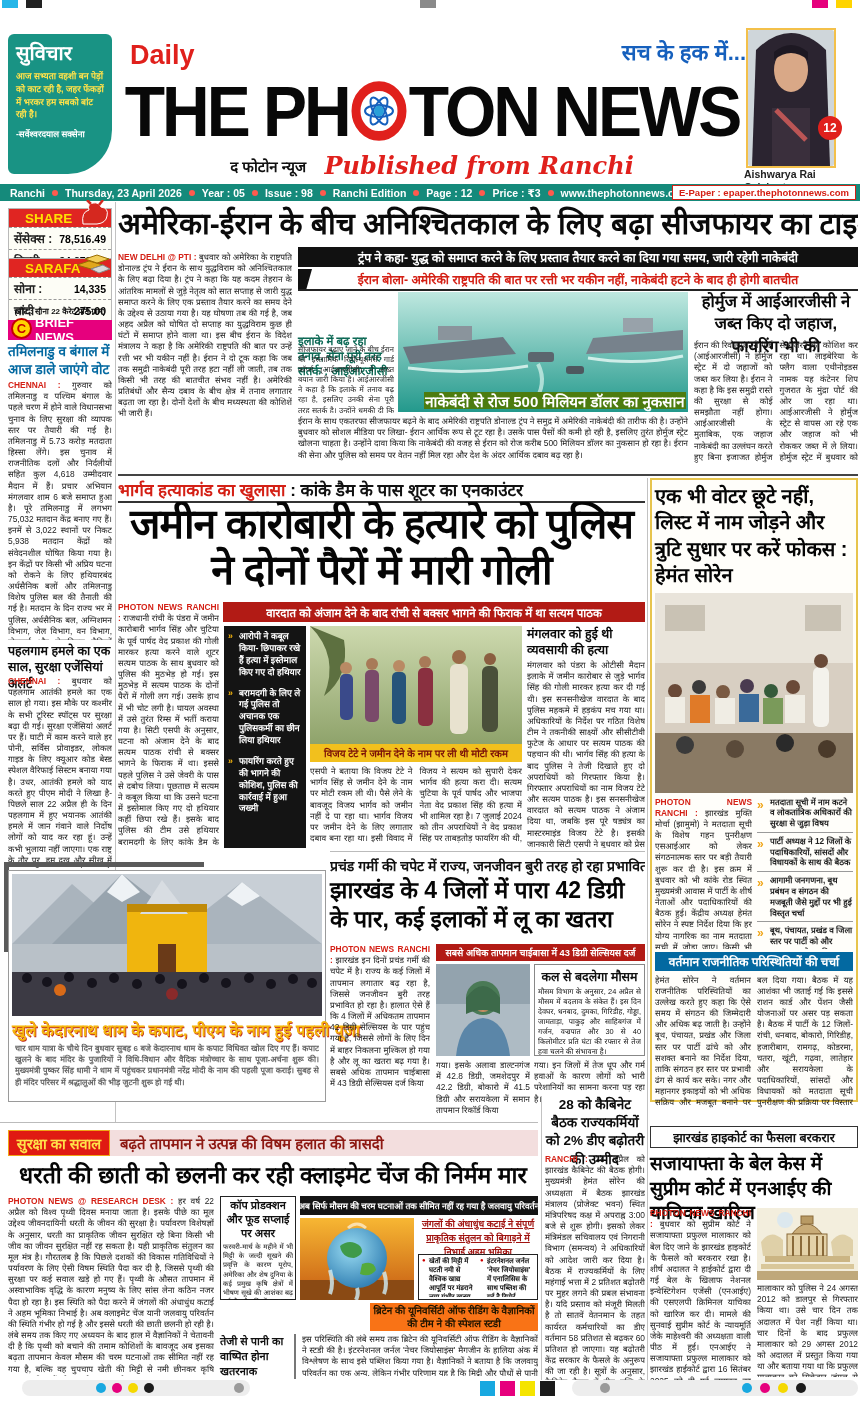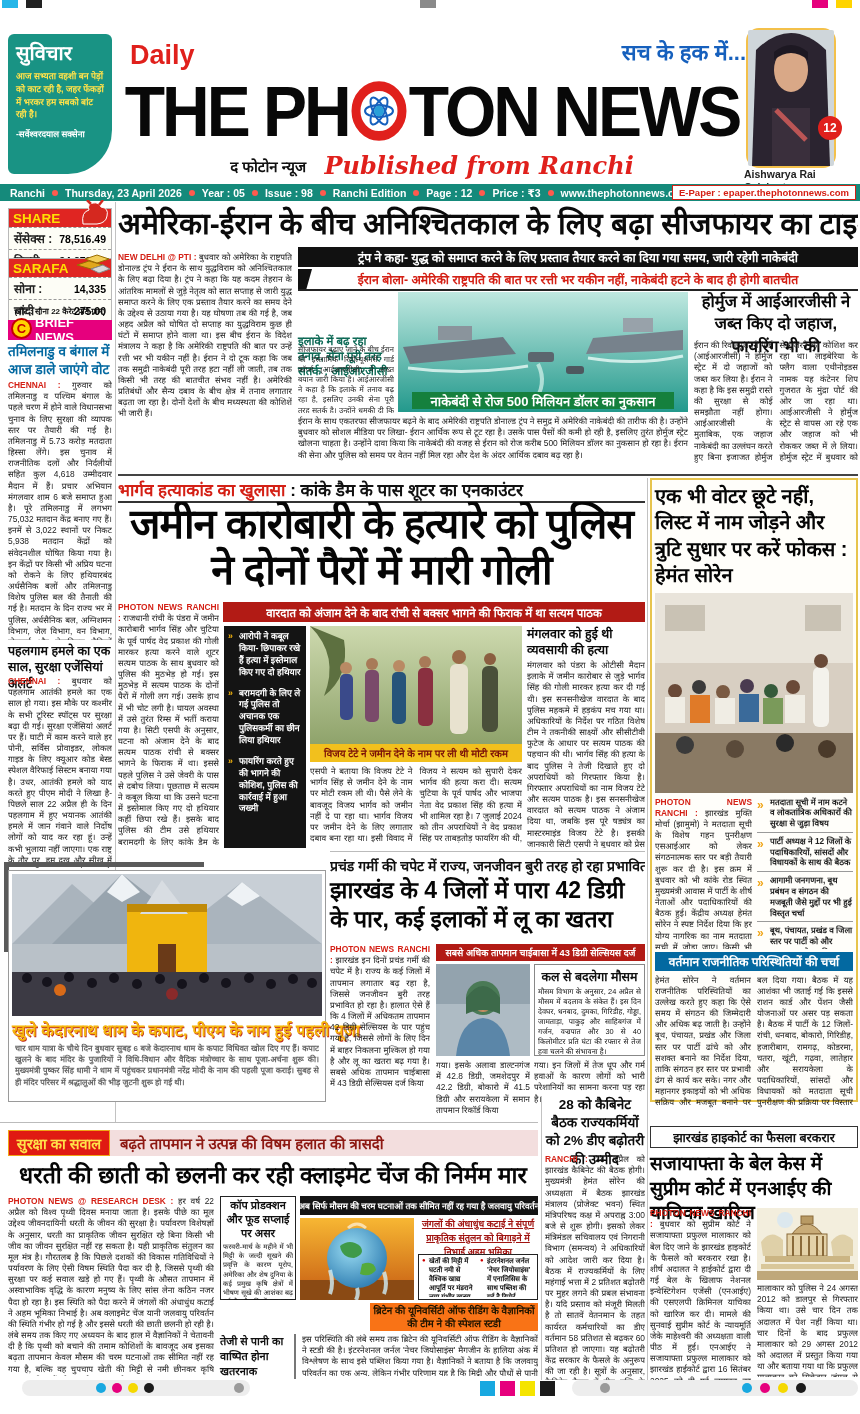--- a/index.html
+++ b/index.html
@@ -19,34 +19,34 @@
   #suvichar .a{color:#fff;font-size:8.6px;margin-top:7px;font-weight:600;}
   #daily{left:130px;top:40px;font-size:27px;font-weight:800;color:#e0201c;}
   #main-title{left:118px;top:62px;width:628px;height:98px;display:flex;align-items:center;justify-content:center;
               font-size:66px;font-weight:800;letter-spacing:-3px;color:#080808;transform:scaleY(1.08);white-space:nowrap;}
   #main-title svg{margin:0 2px;}
   #tagline{left:470px;top:36px;width:276px;text-align:right;color:#1660bd;font-size:22px;font-weight:800;}
   #subtitle-row{left:118px;top:151px;width:628px;text-align:center;white-space:nowrap;}
   #subtitle-row .hn{font-size:15px;font-weight:800;color:#111;vertical-align:middle;}
   #subtitle-row .pub{font-family:"DejaVu Serif","Liberation Serif",serif;font-style:italic;font-weight:700;
                      color:#e0201c;font-size:24px;margin-left:14px;vertical-align:middle;}
-  #celebrity{left:746px;top:28px;width:86px;height:136px;border:2px solid #f3c04a;border-radius:13px;overflow:visible;}
+  #celebrity{left:746px;top:28px;width:86px;height:136px;border:2px solid #f3c04a;border-radius:0;overflow:visible;}
   #celebrity .ph{position:absolute;inset:0;overflow:hidden;border-radius:2px;}
   #celebrity .badge{position:absolute;right:-8px;bottom:26px;width:24px;height:24px;border-radius:50%;
                     background:#e0201c;color:#fff;font-size:12px;font-weight:800;display:flex;align-items:center;justify-content:center;}
   #celebrity-caption{left:744px;top:168px;width:100px;font-size:10.5px;font-weight:700;line-height:1.25;color:#222;}
   
   #dateline-bar{left:0;top:184px;width:860px;height:17px;background:#158a7b;display:flex;align-items:center;
                 padding-left:10px;box-sizing:border-box;color:#fff;font-size:10.5px;font-weight:700;gap:7px;}
   #dateline-bar .d{width:6px;height:6px;border-radius:50%;background:#ff5a4e;}
   #epaper-box{position:absolute;right:4px;top:1px;height:13px;background:#fff;border:1px solid #d42015;
               color:#d42015;font-size:9.5px;font-weight:700;padding:0 6px;display:flex;align-items:center;}
   
   .sb-box{left:8px;width:104px;border:1px solid #b9b9b9;background:#fdfdf6;box-sizing:border-box;}
-  .sb-head{height:18px;background:#e02522;display:flex;align-items:center;padding-left:4px;
+  .sb-head{height:18px;background:#e02522;display:flex;align-items:center;padding-left:16px;
            color:#ffe000;font-size:13.5px;font-weight:800;position:relative;}
   .sb-row{display:flex;align-items:center;padding:2px 5px;border-top:1px dashed #9a9a9a;font-weight:800;}
   .sb-row .l{font-size:12px;color:#222;}
   .sb-row .l::after{content:" :";}
   .sb-row .v{margin-left:auto;font-size:10.5px;color:#000;}
   #share-box{top:208px;}
   #sarafa-box{top:258px;}
   #gold-note{left:8px;top:305px;width:104px;font-size:8px;font-weight:800;color:#111;text-align:center;}
   #brief-header{left:8px;top:320px;width:104px;height:20px;background:#e6007d;color:#fff;font-size:13px;
                 font-weight:800;display:flex;align-items:center;padding-left:27px;box-sizing:border-box;}
@@ -71,21 +71,21 @@
   #ts-bar1{left:298px;top:247px;width:560px;height:20px;background:#111;color:#fff;font-size:12.3px;font-weight:800;
            display:flex;align-items:center;justify-content:center;white-space:nowrap;}
   #ts-bar2{left:298px;top:269px;width:560px;height:20px;background:#fff;border-bottom:2px solid #222;color:#d42015;
            font-size:12.3px;font-weight:800;display:flex;align-items:center;justify-content:center;white-space:nowrap;}
   #ts-bar2::before{content:"";position:absolute;left:0;width:14px;height:20px;background:#111;
                    clip-path:polygon(0 0,100% 0,60% 100%,0 100%);}
   #ts-left{left:118px;top:252px;width:174px;height:220px;}
   #ts-note-head{left:298px;top:294px;width:96px;font-size:11.5px;font-weight:800;color:#0e6a56;line-height:1.3;margin-top:40px;}
   #ts-note-body{left:298px;top:345px;width:96px;height:68px;font-size:7.6px;}
   #ts-photo{left:398px;top:292px;width:290px;height:120px;overflow:hidden;}
-  #ts-photo-cap{left:412px;top:392px;width:262px;height:17px;background:#15803d;color:#fff;font-size:13px;
+  #ts-photo-cap{left:424px;top:392px;width:262px;height:17px;background:#4d7c0f;color:#fff;font-size:15px;
                 font-weight:800;display:flex;align-items:center;justify-content:center;white-space:nowrap;}
   #ts-below{left:298px;top:416px;width:390px;height:56px;}
   #ts-right-head{left:694px;top:290px;width:164px;font-size:16.5px;font-weight:800;line-height:1.35;text-align:center;color:#0a0a0a;}
   #ts-right-body{left:694px;top:340px;width:164px;height:132px;column-count:2;column-gap:7px;}
   .hline{position:absolute;background:#444;}
   .vline{position:absolute;background:#c2c2c2;}
   
   #ms-kicker{left:118px;top:478px;width:527px;white-space:nowrap;font-size:17px;font-weight:800;
              border-bottom:2px solid #333;padding-bottom:0;}
   #ms-kicker .r{color:#d42015;}

